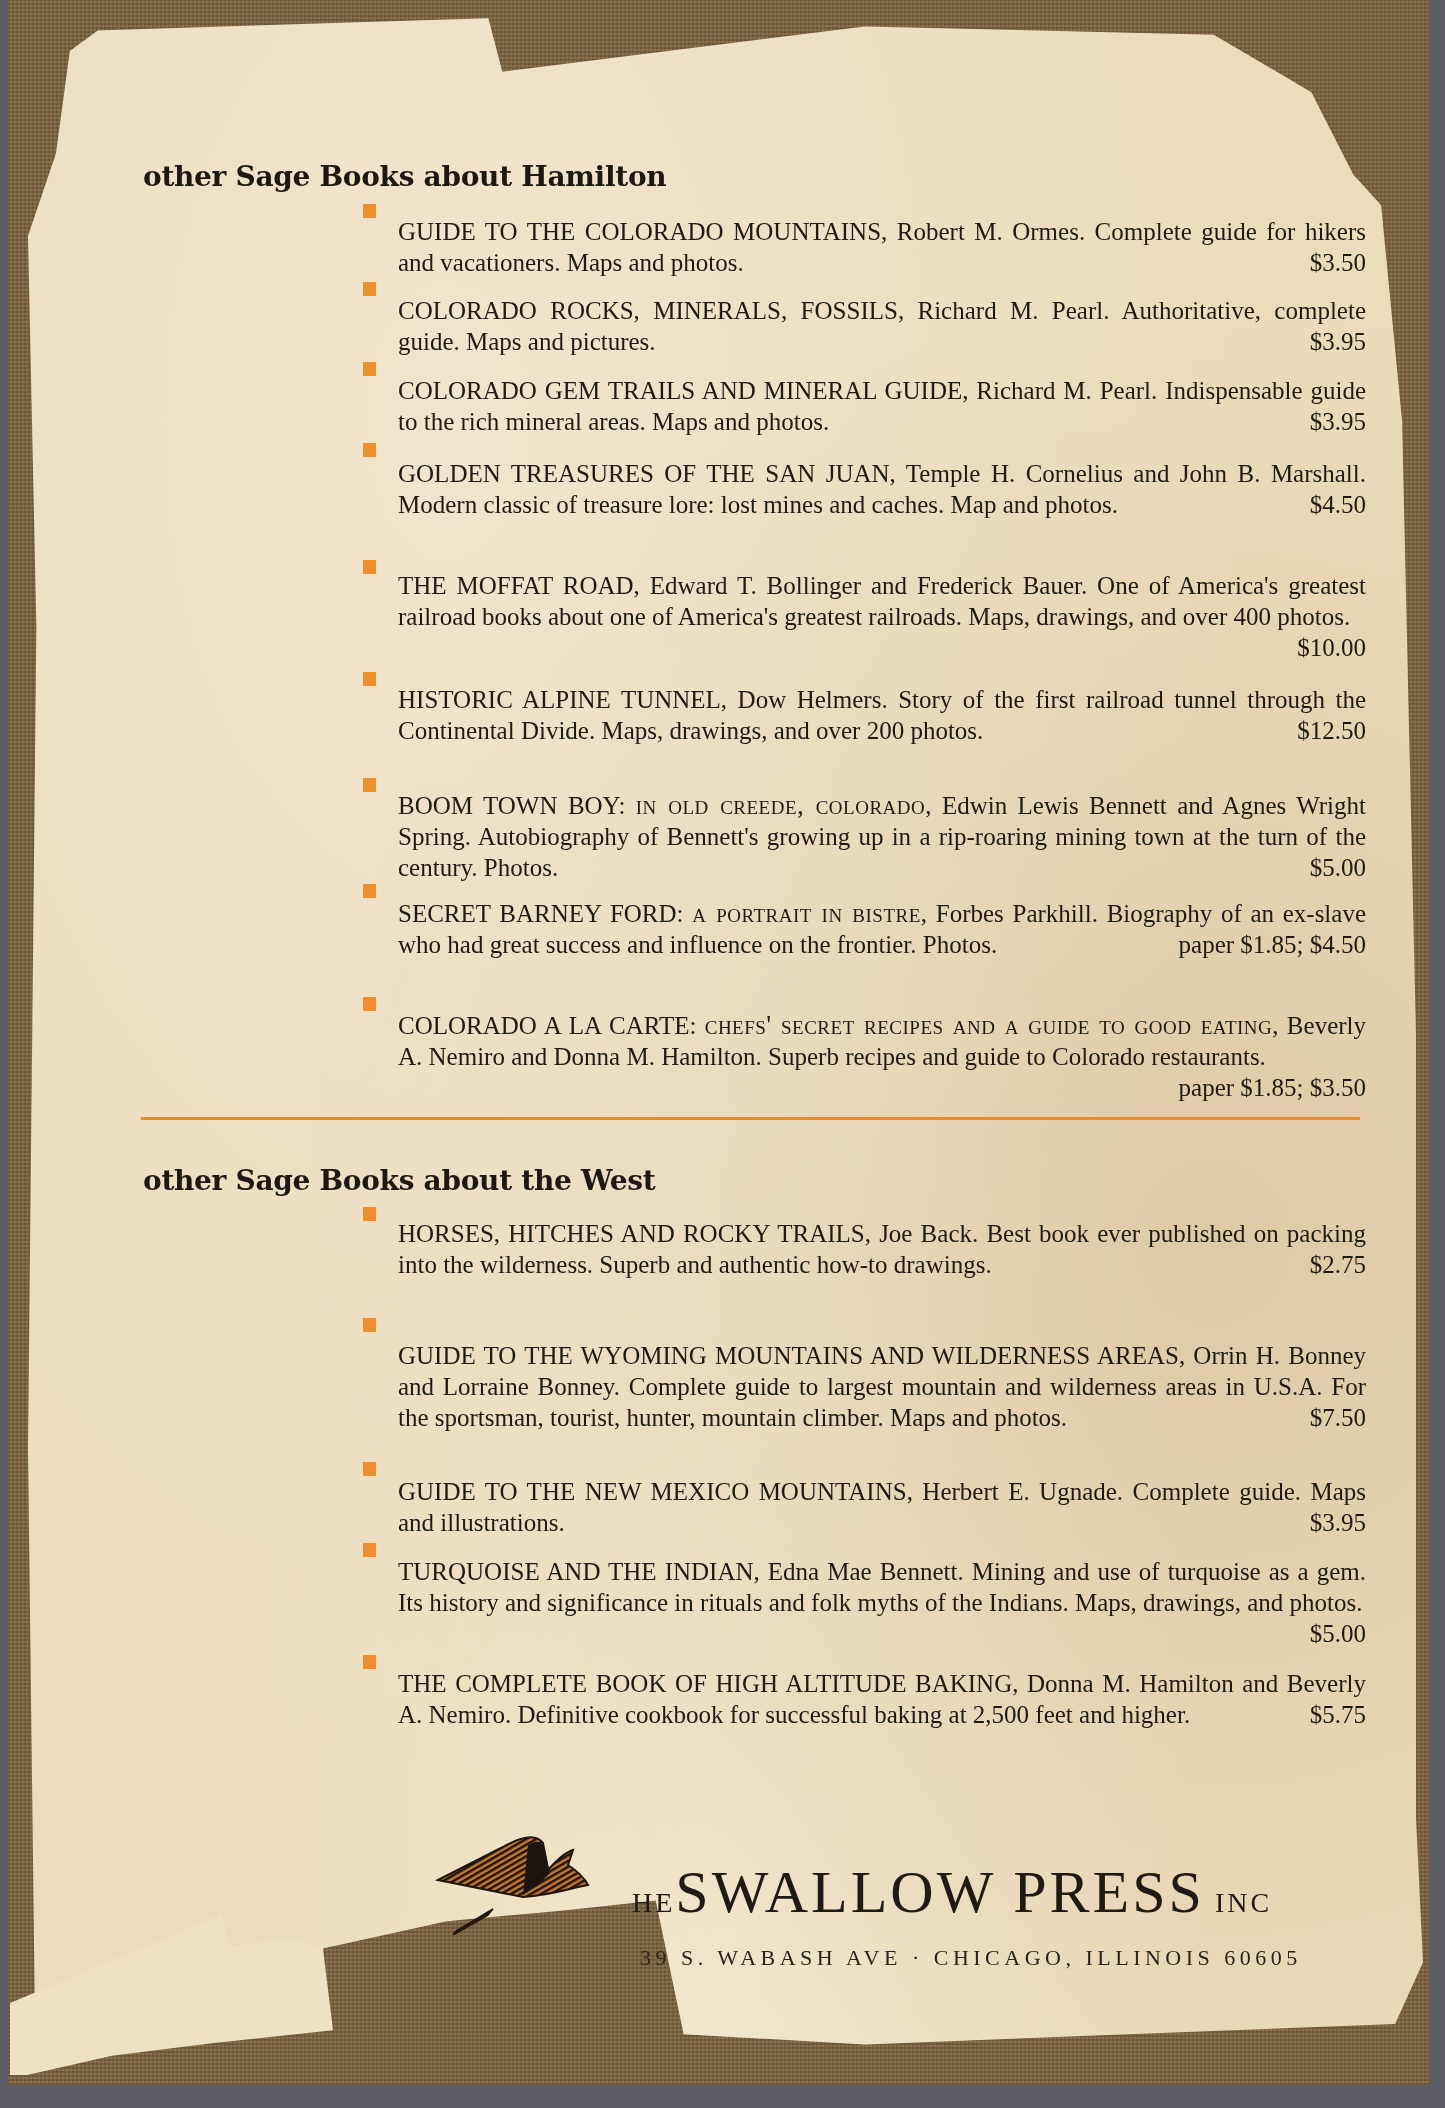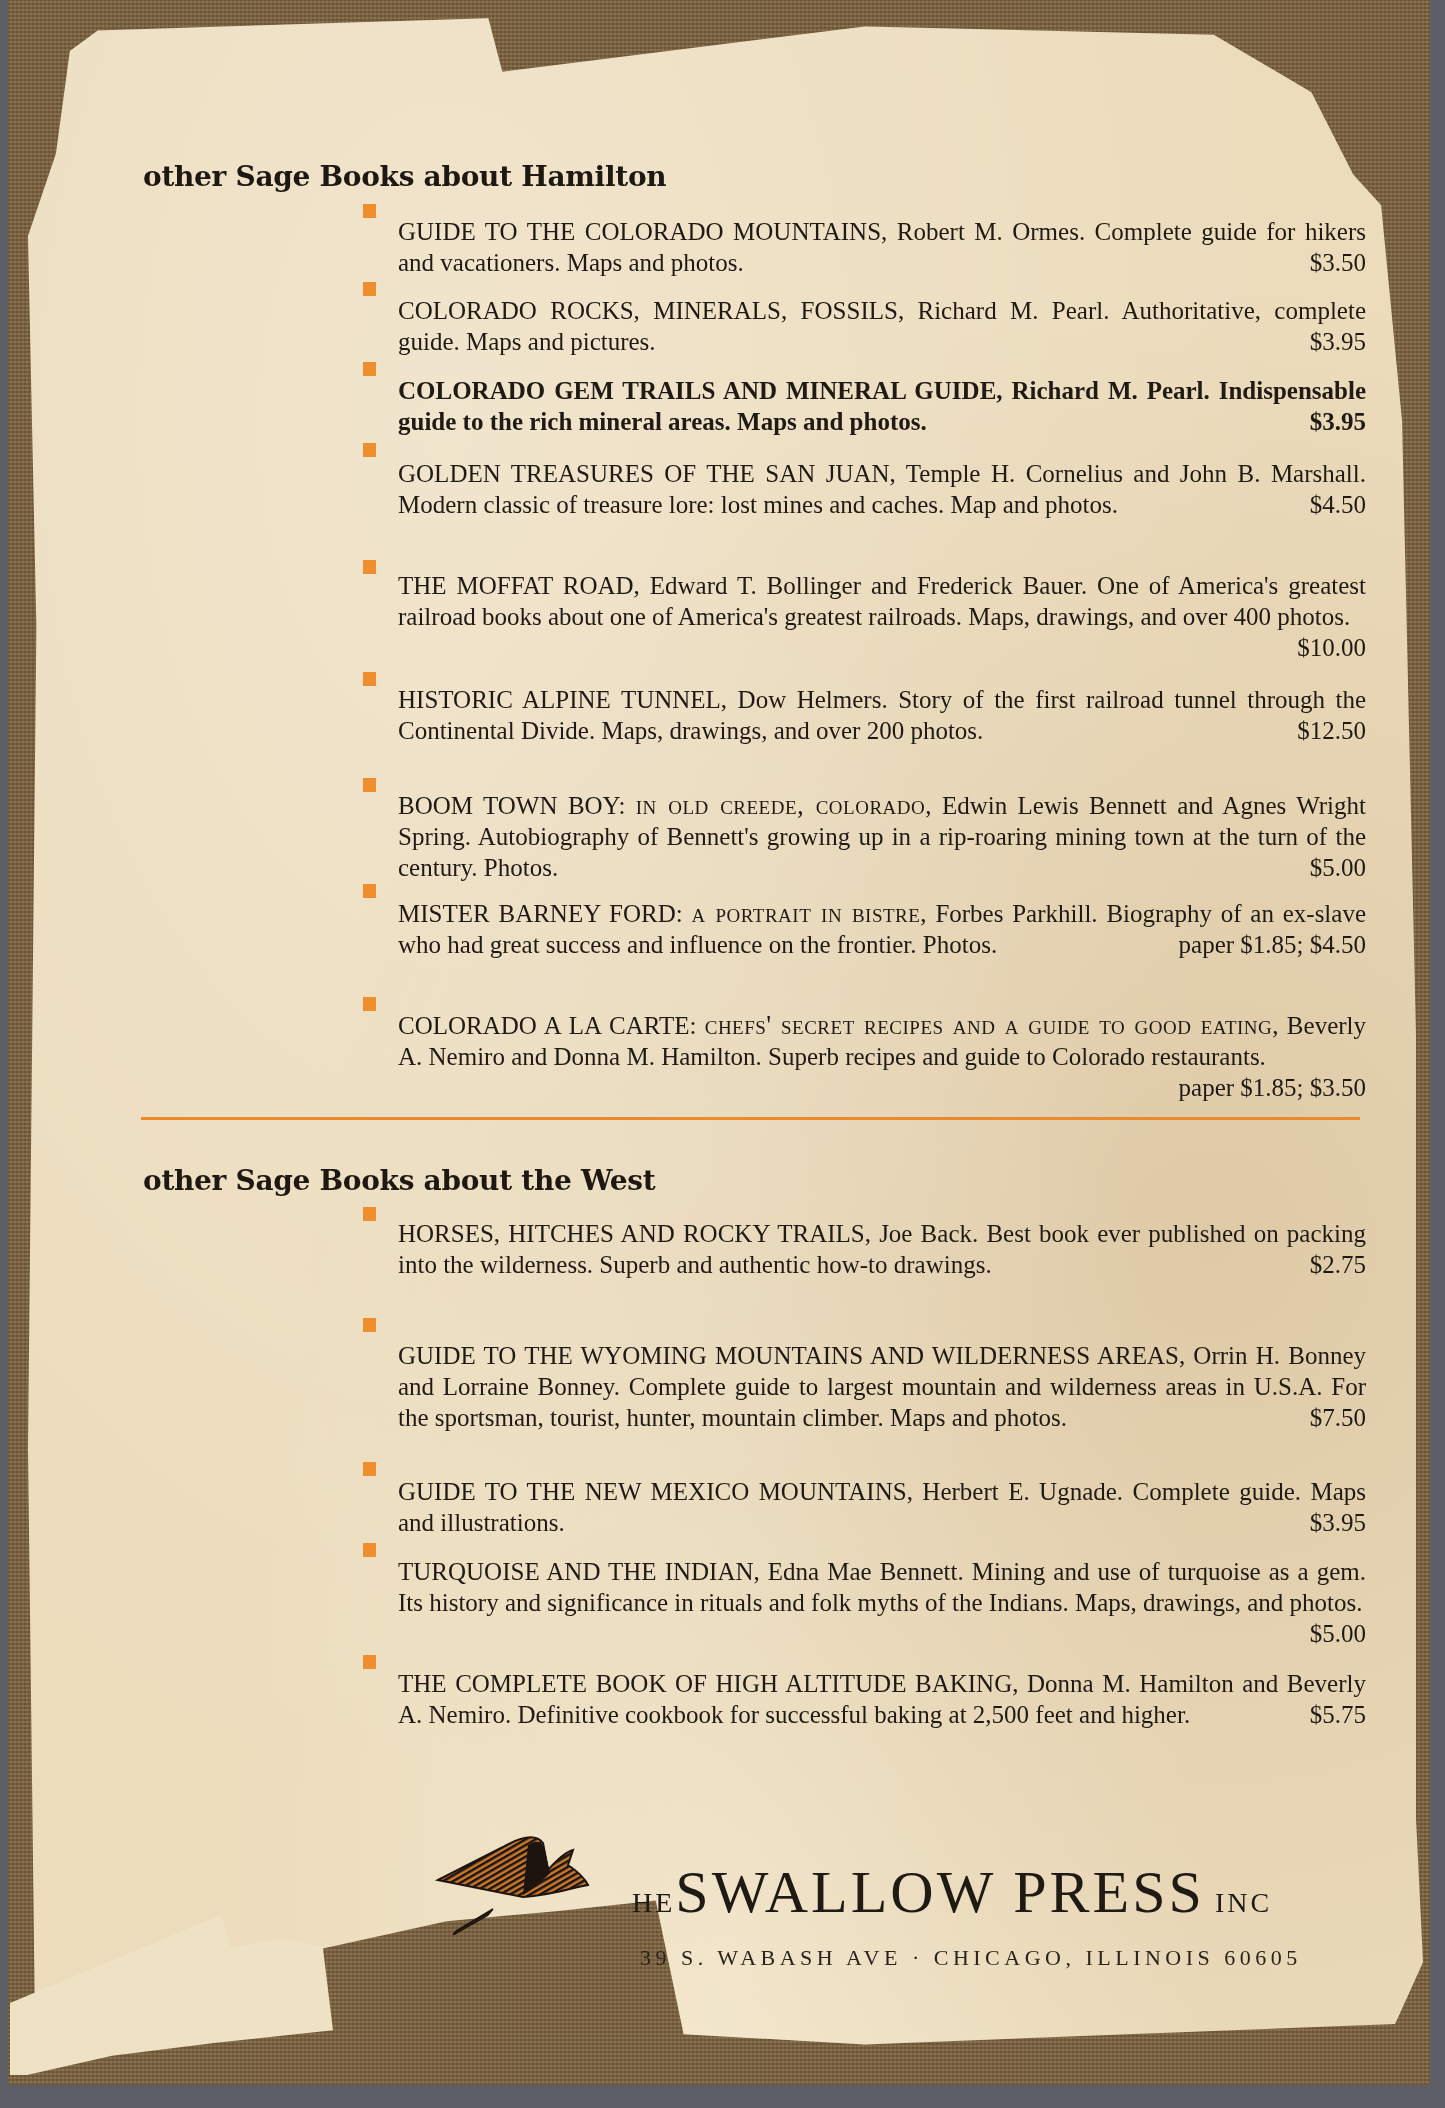--- a/index.html
+++ b/index.html
@@ -80,21 +80,21 @@
   <span class="price">$3.50</span>
 </div>
 
 <div class="bullet" style="left:363px; top:282px;"></div>
 <div class="entry" style="top:295px;">
   <span class="title">COLORADO ROCKS, MINERALS, FOSSILS</span><span class="sub"></span><span>, Richard M. Pearl. Authoritative, complete guide. Maps and pictures.</span>
   <span class="price">$3.95</span>
 </div>
 
 <div class="bullet" style="left:363px; top:362px;"></div>
-<div class="entry" style="top:375px;font-weight:bold;">
+<div class="entry" style="top:375px;">
   <span class="title">COLORADO GEM TRAILS AND MINERAL GUIDE</span><span class="sub"></span><span>, Richard M. Pearl. Indispensable guide to the rich mineral areas. Maps and photos.</span>
   <span class="price">$3.95</span>
 </div>
 
 <div class="bullet" style="left:363px; top:443px;"></div>
 <div class="entry" style="top:458px;">
   <span class="title">GOLDEN TREASURES OF THE SAN JUAN</span><span class="sub"></span><span>, Temple H. Cornelius and John B. Marshall. Modern classic of treasure lore: lost mines and caches. Map and photos.</span>
   <span class="price">$4.50</span>
 </div>
 
@@ -111,21 +111,21 @@
 </div>
 
 <div class="bullet" style="left:363px; top:778px;"></div>
 <div class="entry" style="top:790px;">
   <span class="title">BOOM TOWN BOY: </span><span class="sub">IN OLD CREEDE, COLORADO</span><span>, Edwin Lewis Bennett and Agnes Wright Spring. Autobiography of Bennett's growing up in a rip-roaring mining town at the turn of the century. Photos.</span>
   <span class="price">$5.00</span>
 </div>
 
 <div class="bullet" style="left:363px; top:884px;"></div>
 <div class="entry" style="top:898px;">
-  <span class="title">MISTER BARNEY FORD: </span><span class="sub">A PORTRAIT IN BISTRE</span><span>, Forbes Parkhill. Biography of an ex-slave who had great success and influence on the frontier. Photos.</span>
+  <span class="title">SECRET BARNEY FORD: </span><span class="sub">A PORTRAIT IN BISTRE</span><span>, Forbes Parkhill. Biography of an ex-slave who had great success and influence on the frontier. Photos.</span>
   <span class="price">paper $1.85; $4.50</span>
 </div>
 
 <div class="bullet" style="left:363px; top:997px;"></div>
 <div class="entry" style="top:1010px;">
   <span class="title">COLORADO A LA CARTE: </span><span class="sub">CHEFS' SECRET RECIPES AND A GUIDE TO GOOD EATING</span><span>, Beverly A. Nemiro and Donna M. Hamilton. Superb recipes and guide to Colorado restaurants.</span>
   <span class="price">paper $1.85; $3.50</span>
 </div>
 
 <div class="separator"></div>

